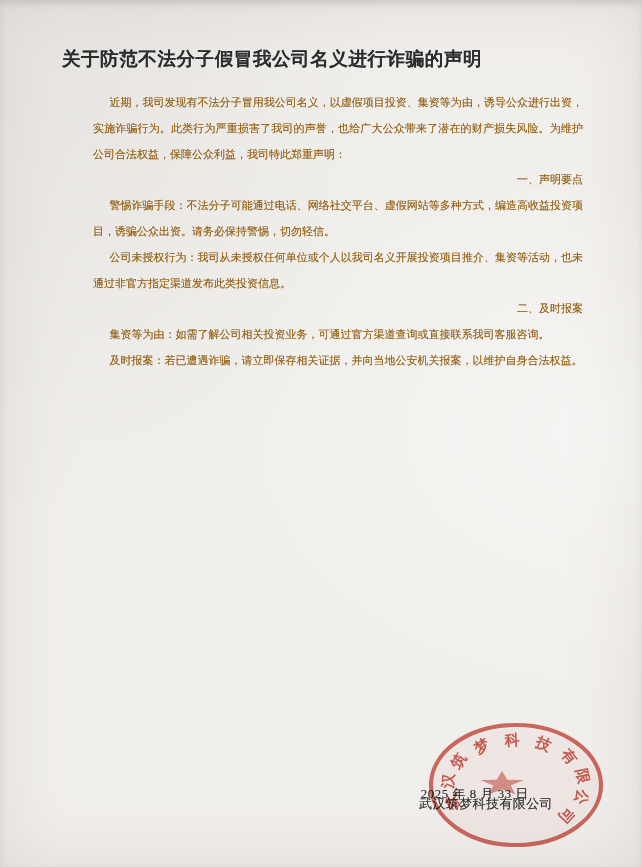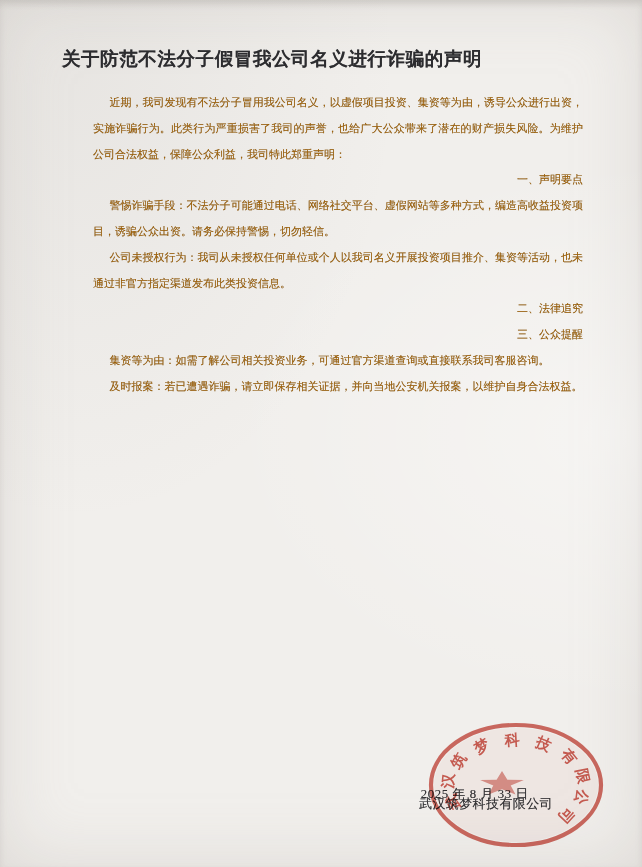--- a/index.html
+++ b/index.html
@@ -61,22 +61,21 @@
 <div class="page">
   <div class="scan-texture"></div>
 
   <div class="doc-title">关于防范不法分子假冒我公司名义进行诈骗的声明</div>
 
   <div class="doc-body" id="doc-body">
       <p class="para-indent">近期，我司发现有不法分子冒用我公司名义，以虚假项目投资、集资等为由，诱导公众进行出资，实施诈骗行为。此类行为严重损害了我司的声誉，也给广大公众带来了潜在的财产损失风险。为维护公司合法权益，保障公众利益，我司特此郑重声明：</p>
       <p class="para-heading">一、声明要点</p>
       <p class="para-indent">警惕诈骗手段：不法分子可能通过电话、网络社交平台、虚假网站等多种方式，编造高收益投资项目，诱骗公众出资。请务必保持警惕，切勿轻信。</p>
       <p class="para-indent">公司未授权行为：我司从未授权任何单位或个人以我司名义开展投资项目推介、集资等活动，也未通过非官方指定渠道发布此类投资信息。</p>
-      <p class="para-heading">二、法律追究</p>
-      <p class="para-heading">三、公众提醒</p>
+      <p class="para-heading">二、及时报案</p>
       <p class="para-indent">集资等为由：如需了解公司相关投资业务，可通过官方渠道查询或直接联系我司客服咨询。</p>
       <p class="para-indent">及时报案：若已遭遇诈骗，请立即保存相关证据，并向当地公安机关报案，以维护自身合法权益。</p>
     </div>
 
   <div class="signature-line">武汉筑梦科技有限公司</div>
 
   <div class="date-line">2025 年 8 月 33 日</div>
 
   <div class="seal">
     <svg id="seal-svg" width="190" height="140" viewBox="0 0 190 140" xmlns="http://www.w3.org/2000/svg">

